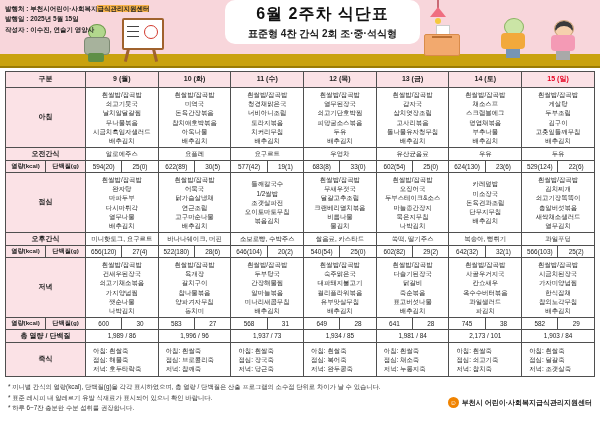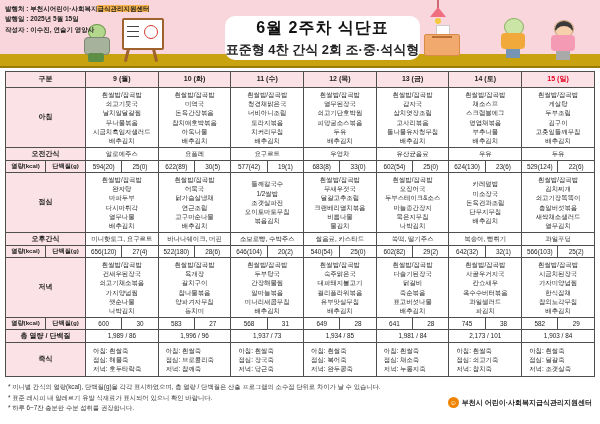--- a/index.html
+++ b/index.html
@@ -3,24 +3,24 @@
 <meta charset="utf-8">
 <style>
   html,body{margin:0;padding:0;overflow:hidden;}
   body{width:600px;height:424px;background:#ffffff;font-family:"Liberation Sans","DejaVu Sans",sans-serif;position:relative;}
 
   
   .banner{position:relative;width:600px;height:68px;background:#f8d6db;}
   .floor{position:absolute;left:0;bottom:0;width:100%;height:12px;background:#c9a20f;border-bottom:2px solid #9a7c05;}
   .issuer{position:absolute;left:5px;top:4px;font-size:6.5px;font-weight:bold;color:#222;line-height:1.6;z-index:3;}
   .hl{background:#f7b34c;}
-  .title-card{position:absolute;left:225px;top:16px;width:195px;height:44px;background:#ffffff;border-radius:10px;z-index:3;
+  .title-card{position:absolute;left:225px;top:0;width:195px;height:44px;background:#ffffff;border-radius:10px;z-index:3;
       display:flex;flex-direction:column;align-items:center;justify-content:center;}
   .title{font-size:16px;font-weight:bold;color:#111;letter-spacing:1px;}
-  .subtitle{font-size:13px;font-weight:bold;color:#222;margin-top:2px;}
+  .subtitle{font-size:10px;font-weight:bold;color:#222;margin-top:2px;}
 
   
   .easel{position:absolute;left:118px;top:18px;width:46px;height:44px;z-index:2;}
   .easel .board{position:absolute;left:4px;top:0;width:38px;height:28px;background:#fff;border:2px solid #a0622d;border-radius:2px;}
   .easel .chart-circle{position:absolute;right:4px;top:5px;width:12px;height:12px;border:1.5px solid #d23a2e;border-radius:50%;}
   .easel .chart-lines{position:absolute;left:3px;top:6px;width:12px;height:12px;
       background:repeating-linear-gradient(#444 0 1px,transparent 1px 5px);}
   .easel .leg-l,.easel .leg-r{position:absolute;top:26px;width:3px;height:18px;background:#a0622d;}
   .easel .leg-l{left:8px;transform:rotate(14deg);}
   .easel .leg-r{right:8px;transform:rotate(-14deg);}

